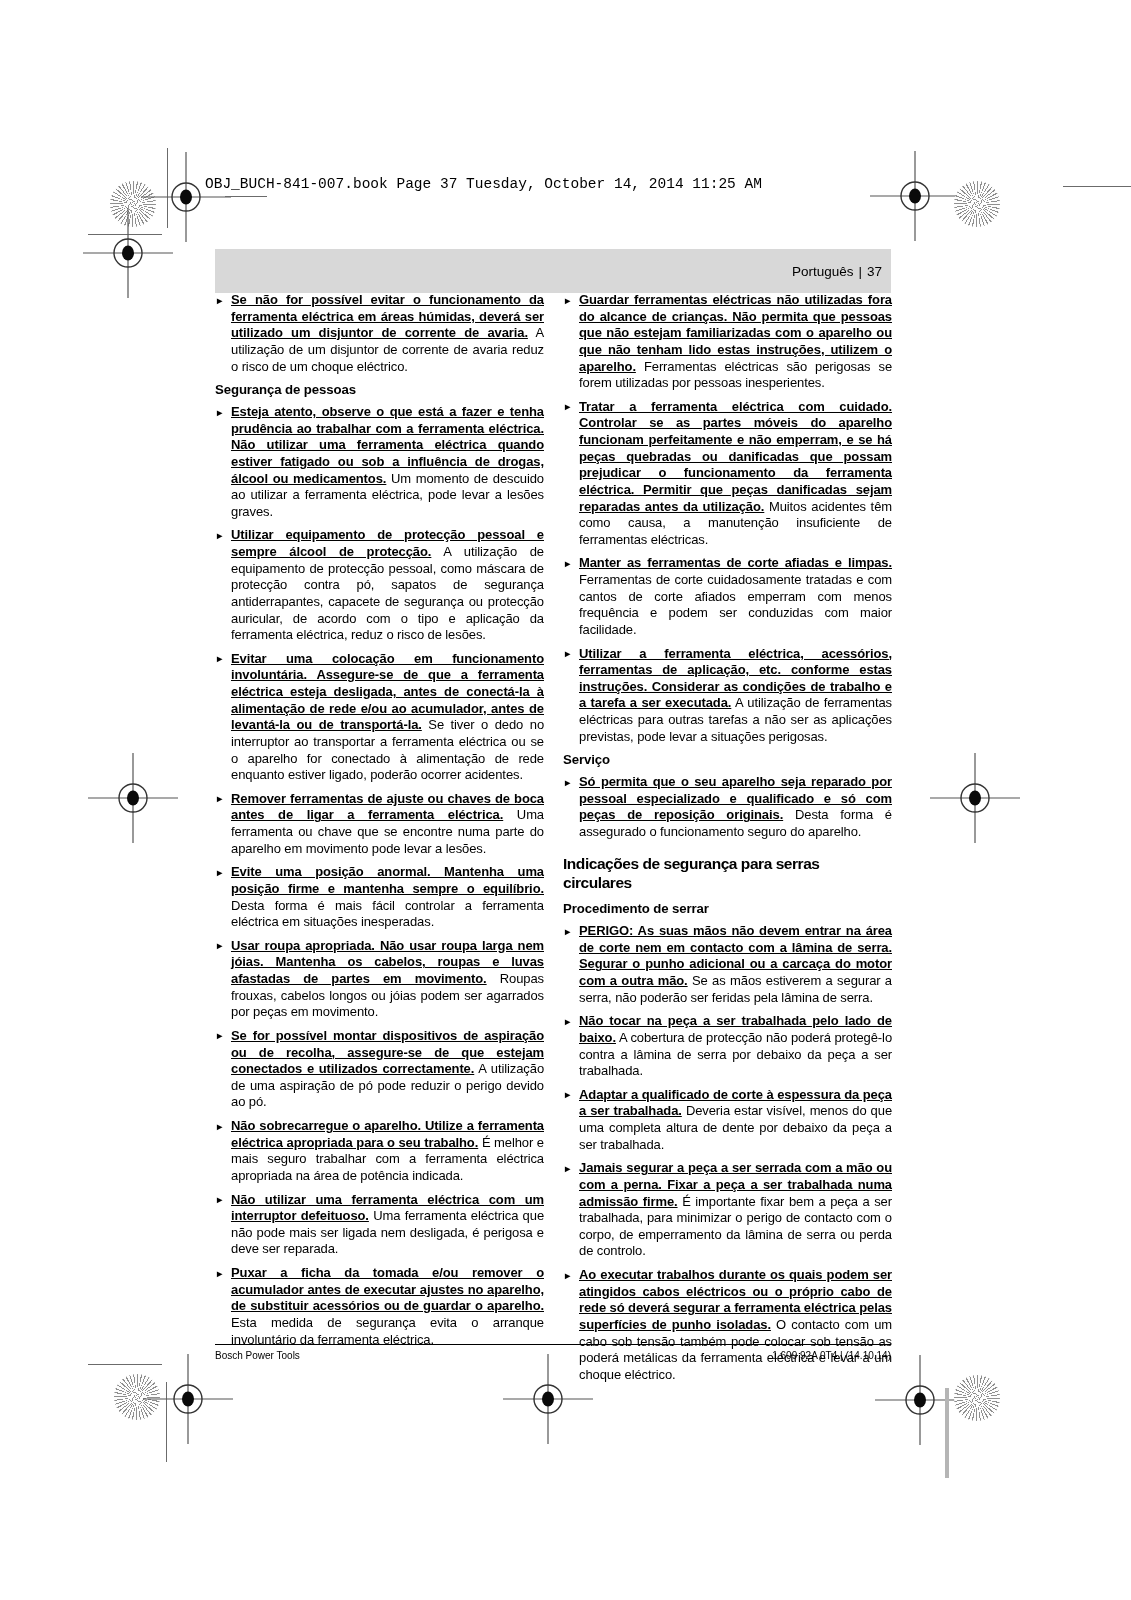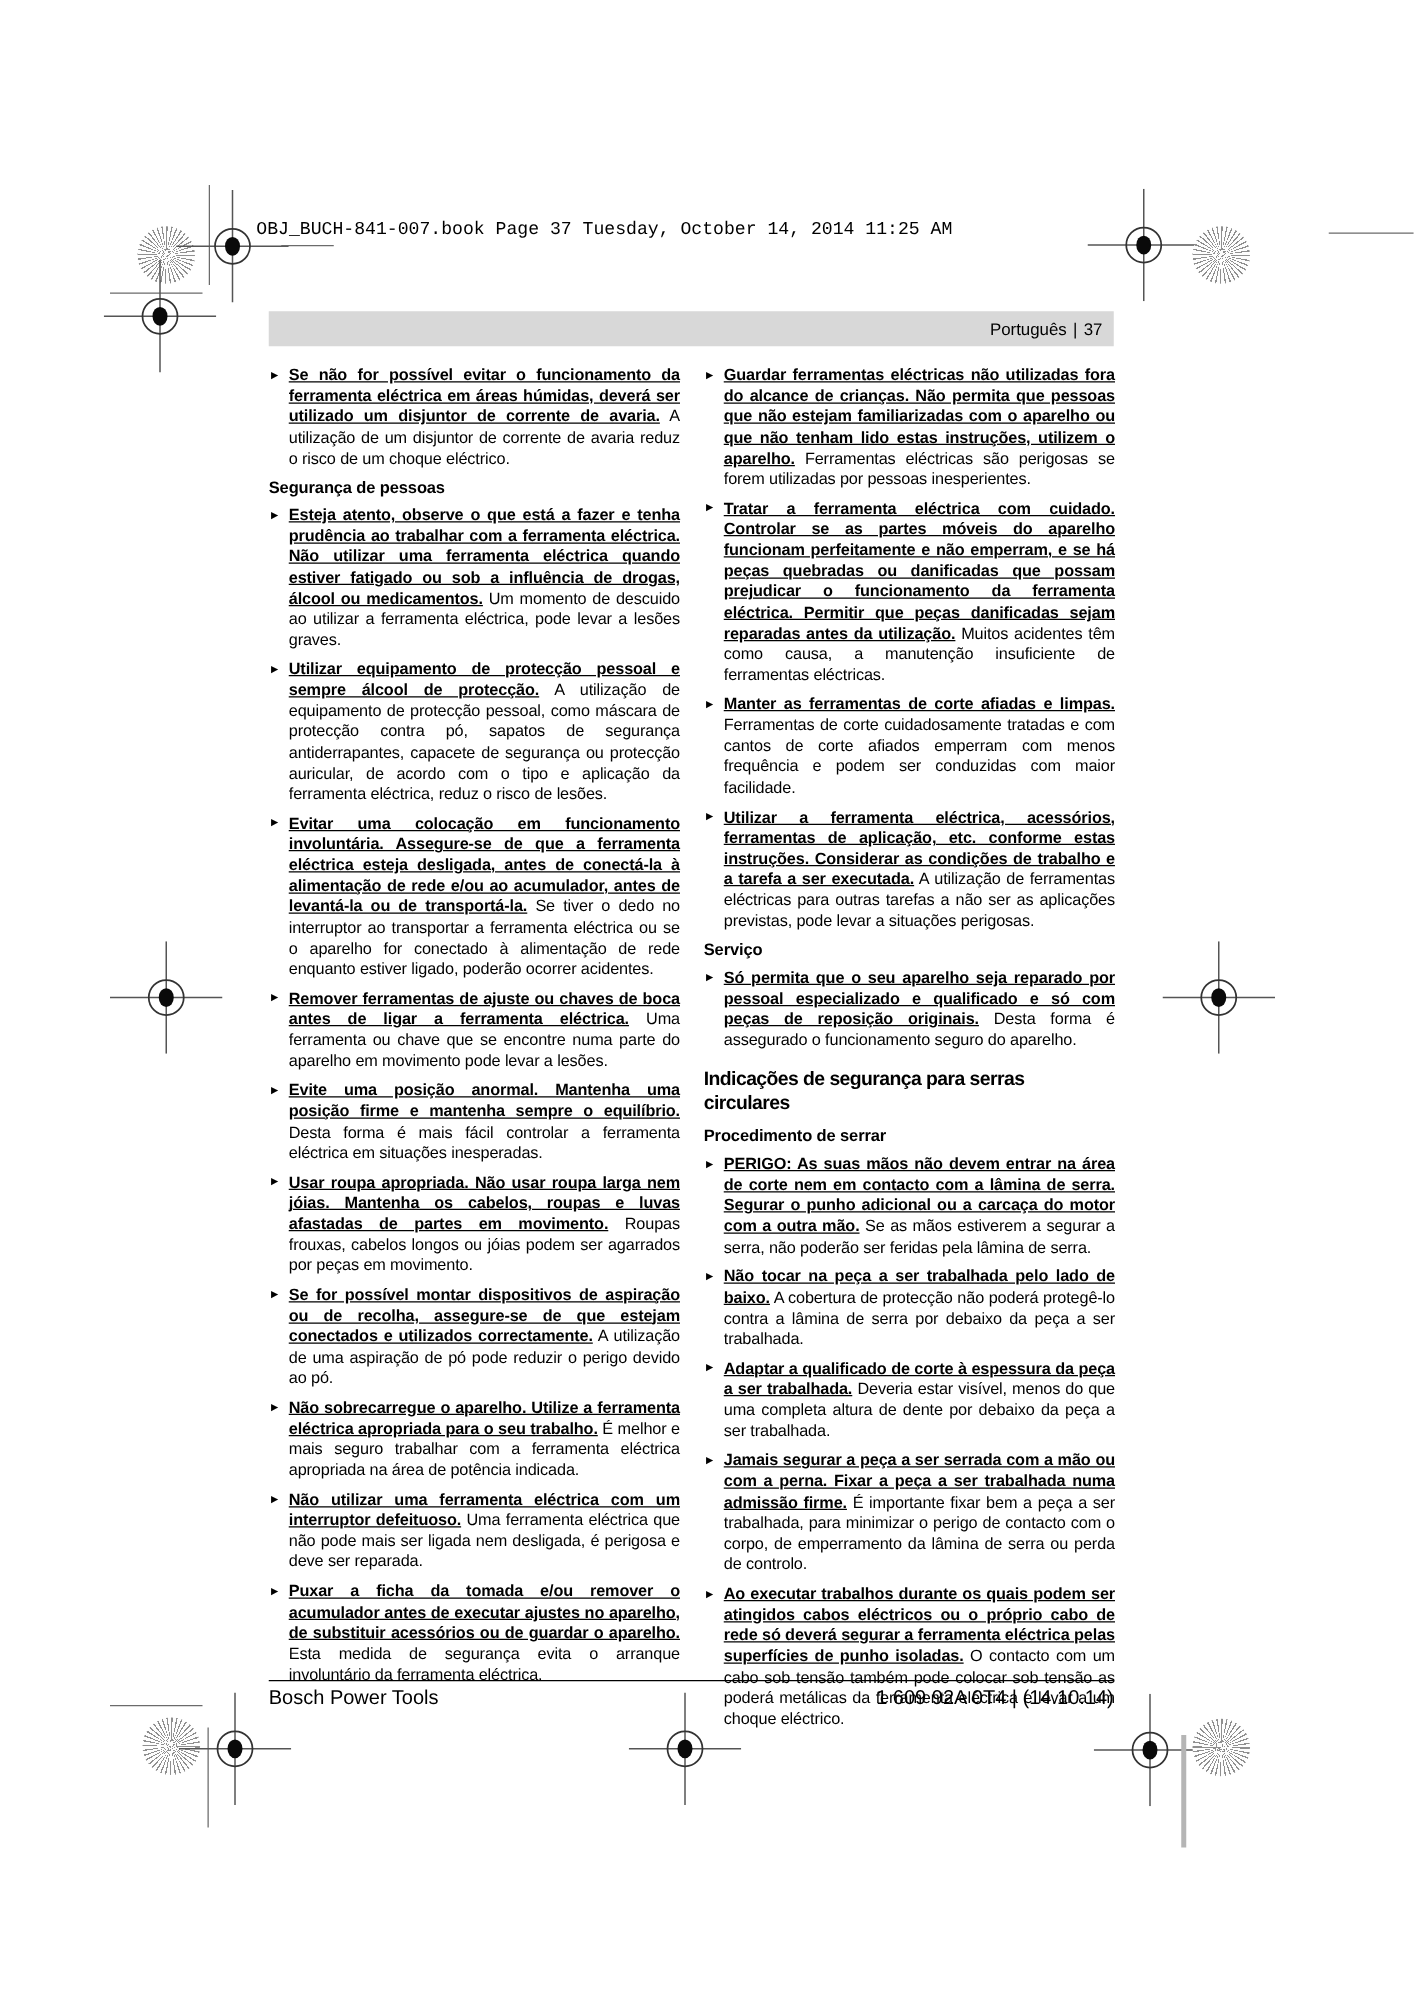--- a/index.html
+++ b/index.html
@@ -15,21 +15,21 @@
     background:repeating-conic-gradient(#8f8f8f 0deg 3deg,#fdfdfd 3deg 10deg);
   }
   .crosshair{position:absolute;width:90px;height:90px;}
   
   .header-book{
     position:absolute;left:205px;top:176px;
     font-family:Liberation Mono, monospace;font-size:14.5px;white-space:nowrap;
   }
   
   .pagebar{
-    position:absolute;left:215px;top:249px;width:676px;height:28px;
+    position:absolute;left:215px;top:249px;width:676px;height:44px;
     background:#d8d8d8;display:flex;align-items:center;justify-content:flex-end;
     padding-right:9px;box-sizing:border-box;font-size:13.5px;
   }
   .pagebar .sep{margin:0 5px;}
   .pagebar .pg{font-weight:normal;}
   
   .col{
     position:absolute;top:292px;width:329px;
     font-size:13px;line-height:1.28;text-align:justify;letter-spacing:-0.1px;
   }
@@ -39,21 +39,21 @@
   .item .bul{flex:0 0 16px;width:16px;font-size:9.5px;padding-top:2.5px;}
   .item p{margin:0;flex:1;}
   .item strong{font-weight:700;text-decoration:underline;}
   h3.h{font-size:13.2px;font-weight:700;margin:0 0 5px 0;text-align:left;letter-spacing:-0.1px;}
   h2.hl{font-size:15.5px;font-weight:700;margin:13px 0 8px 0;text-align:left;letter-spacing:-0.45px;}
   .col > :first-child{margin-top:0;}
   
   .footer-rule{position:absolute;left:215px;top:1344px;width:676px;height:1px;background:#000;}
   .footer{
     position:absolute;left:215px;top:1350px;width:676px;
-    display:flex;justify-content:space-between;font-size:16px;
+    display:flex;justify-content:space-between;font-size:10px;
   }
 </style>
 </head>
 <body>
 
 <div class="starburst" style="left:110px;top:181px;"></div>
 <div class="deco-line" style="left:167px;top:148px;width:1px;height:80px;"></div>
 <svg class="crosshair" style="left:141px;top:152px;" viewBox="0 0 90 90">
     <line x1="0" y1="45" x2="90" y2="45" stroke="#555" stroke-width="1.2"></line>
     <line x1="45" y1="0" x2="45" y2="90" stroke="#555" stroke-width="1.2"></line>

